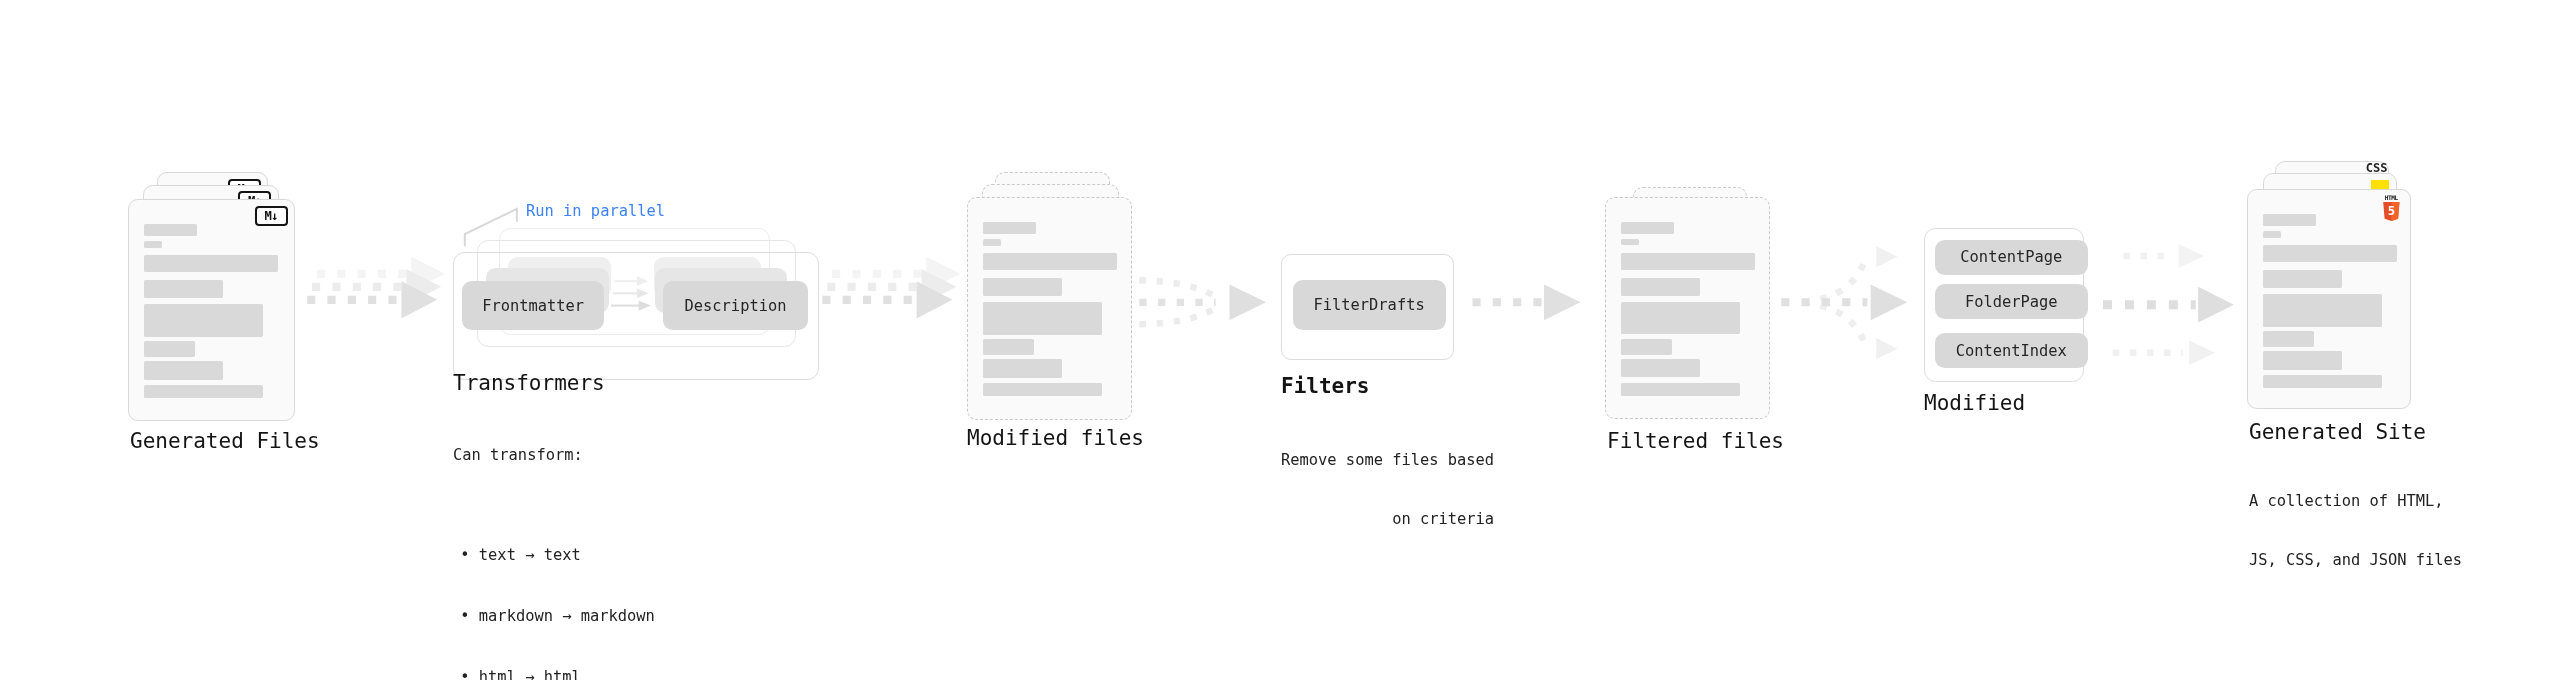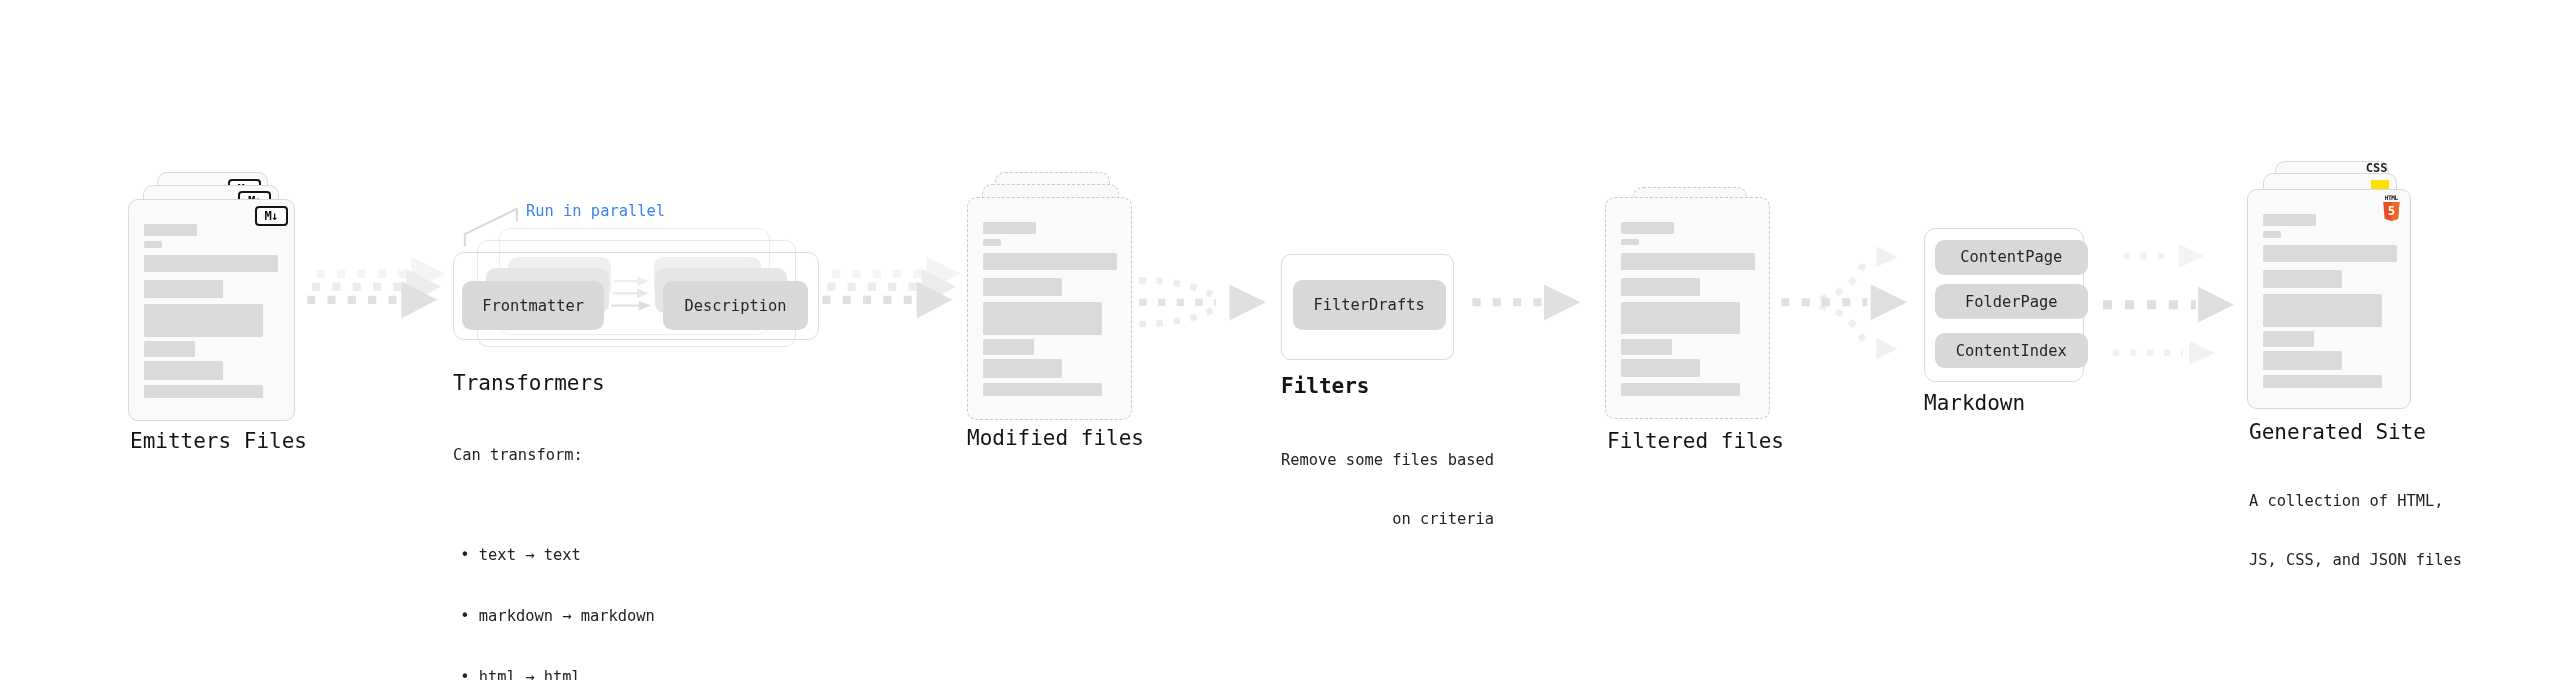--- a/index.html
+++ b/index.html
@@ -110,33 +110,33 @@
     <div class="bar" style="top: 24.4px; width: 53px; height: 11.4px;"></div>
         <div class="bar" style="top: 41px; width: 18.7px; height: 6.5px;"></div>
         <div class="bar" style="top: 55px; width: 134px; height: 17px;"></div>
         <div class="bar" style="top: 80px; width: 79px; height: 18px;"></div>
         <div class="bar" style="top: 104px; width: 119px; height: 32.5px;"></div>
         <div class="bar" style="top: 141px; width: 51px; height: 16.3px;"></div>
         <div class="bar" style="top: 161px; width: 79px; height: 18.7px;"></div>
         <div class="bar" style="top: 185px; width: 119px; height: 13px;"></div>
       </div>
   </div>
-  <div class="stage-title" style="left:130px;top:430px;">Emitters Files</div>
+  <div class="stage-title" style="left:130px;top:430px;">Generated Files</div>
 
   <div class="note" style="left:526px;top:202px;">Run in parallel</div>
   <div class="stage" style="left:453px;top:195px;width:370px;height:171px;">
     <div class="cbox g3" style="left:46px;top:32.5px;width:271px;height:107px;">
       <div class="node ghost3" style="left:8.1px;top:28.4px;width:103px;height:41px;"></div>
       <div class="node ghost3" style="left:154px;top:28.4px;width:107px;height:41px;"></div>
     </div>
     <div class="cbox g2" style="left:23.6px;top:45px;width:319px;height:107px;">
       <div class="node ghost2" style="left:8.1px;top:27px;width:123px;height:45px;"></div>
       <div class="node ghost2" style="left:177px;top:27px;width:132px;height:45px;"></div>
     </div>
-    <div class="cbox" style="left:0px;top:57px;width:366px;height:88px;">
+    <div class="cbox" style="left:0px;top:57px;width:366px;height:128px;">
       <div class="node" style="left:8.1px;top:28.4px;width:142px;height:49px;">Frontmatter</div>
       <div class="node" style="left:209px;top:28.4px;width:145px;height:49px;">Description</div>
     </div>
   </div>
   <div class="stage-title" style="left:453px;top:372px;">Transformers</div>
   <div class="stage-desc" style="left:453px;top:407px;">
     <div>Can transform:</div>
     <div class="bullets" style="padding-left:7.3px;">
       <div>• text → text</div>
       <div>• markdown → markdown</div>
@@ -186,21 +186,21 @@
   </div>
   <div class="stage-title" style="left:1607px;top:430px;">Filtered files</div>
 
   <div class="stage" style="left:1924px;top:228px;width:179px;height:163px;">
     <div class="cbox filled" style="left:0px;top:0px;width:160px;height:154px;">
       <div class="node" style="left:9.8px;top:10.6px;width:153px;height:35px;">ContentPage</div>
       <div class="node" style="left:9.8px;top:55px;width:153px;height:35px;">FolderPage</div>
       <div class="node" style="left:9.8px;top:104px;width:153px;height:35px;">ContentIndex</div>
     </div>
   </div>
-  <div class="stage-title" style="left:1924px;top:392px;">Markdown</div>
+  <div class="stage-title" style="left:1924px;top:392px;">Modified</div>
 
   <div class="stage" style="left:2247px;top:161px;width:171px;height:260px;">
     <div class="file-card" style="left:28.4px;top:0px;width:114px;height:211px;">
       <div class="css-badge" style="right:7.3px;top:3.3px;">CSS</div>
     </div>
     <div class="file-card" style="left:16.3px;top:12.2px;width:134px;height:213px;">
       <div class="js-badge" style="right:7.3px;top:5.7px;width:18px;height:10.6px;"></div>
     </div>
     <div class="file-card" style="left:0px;top:28px;width:164px;height:220px;">
       <svg style="position:absolute;right:9px;top:3.3px;" width="18.7" height="31" viewBox="0 0 23 38">

